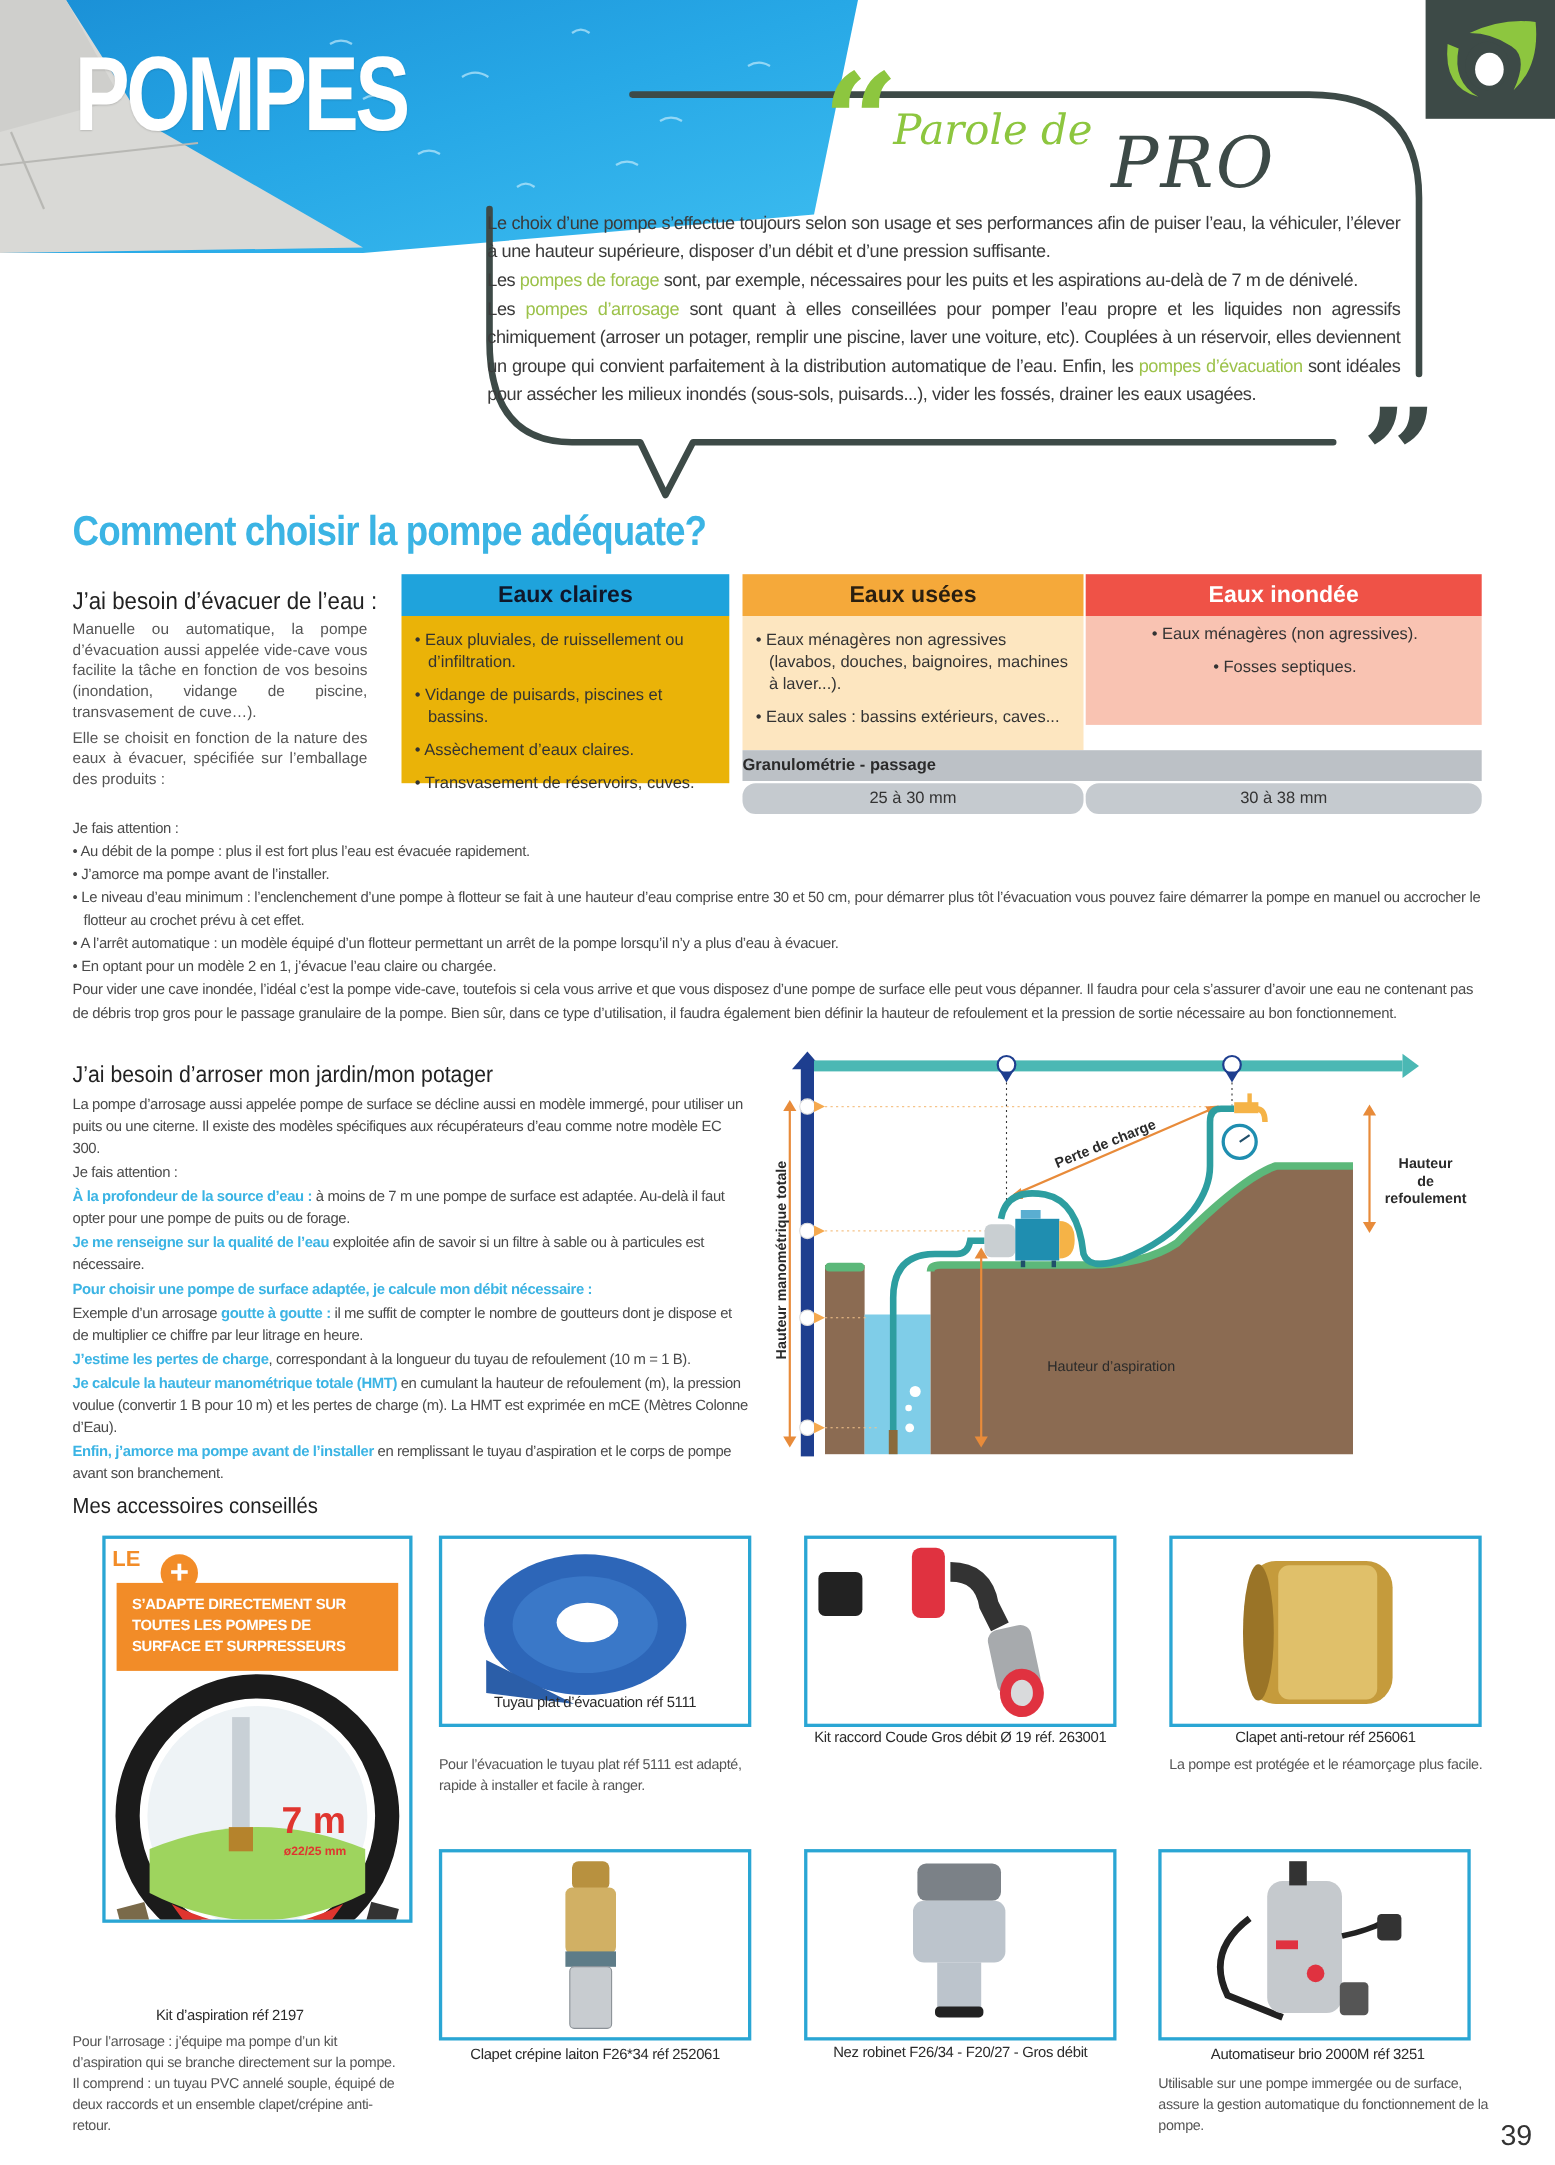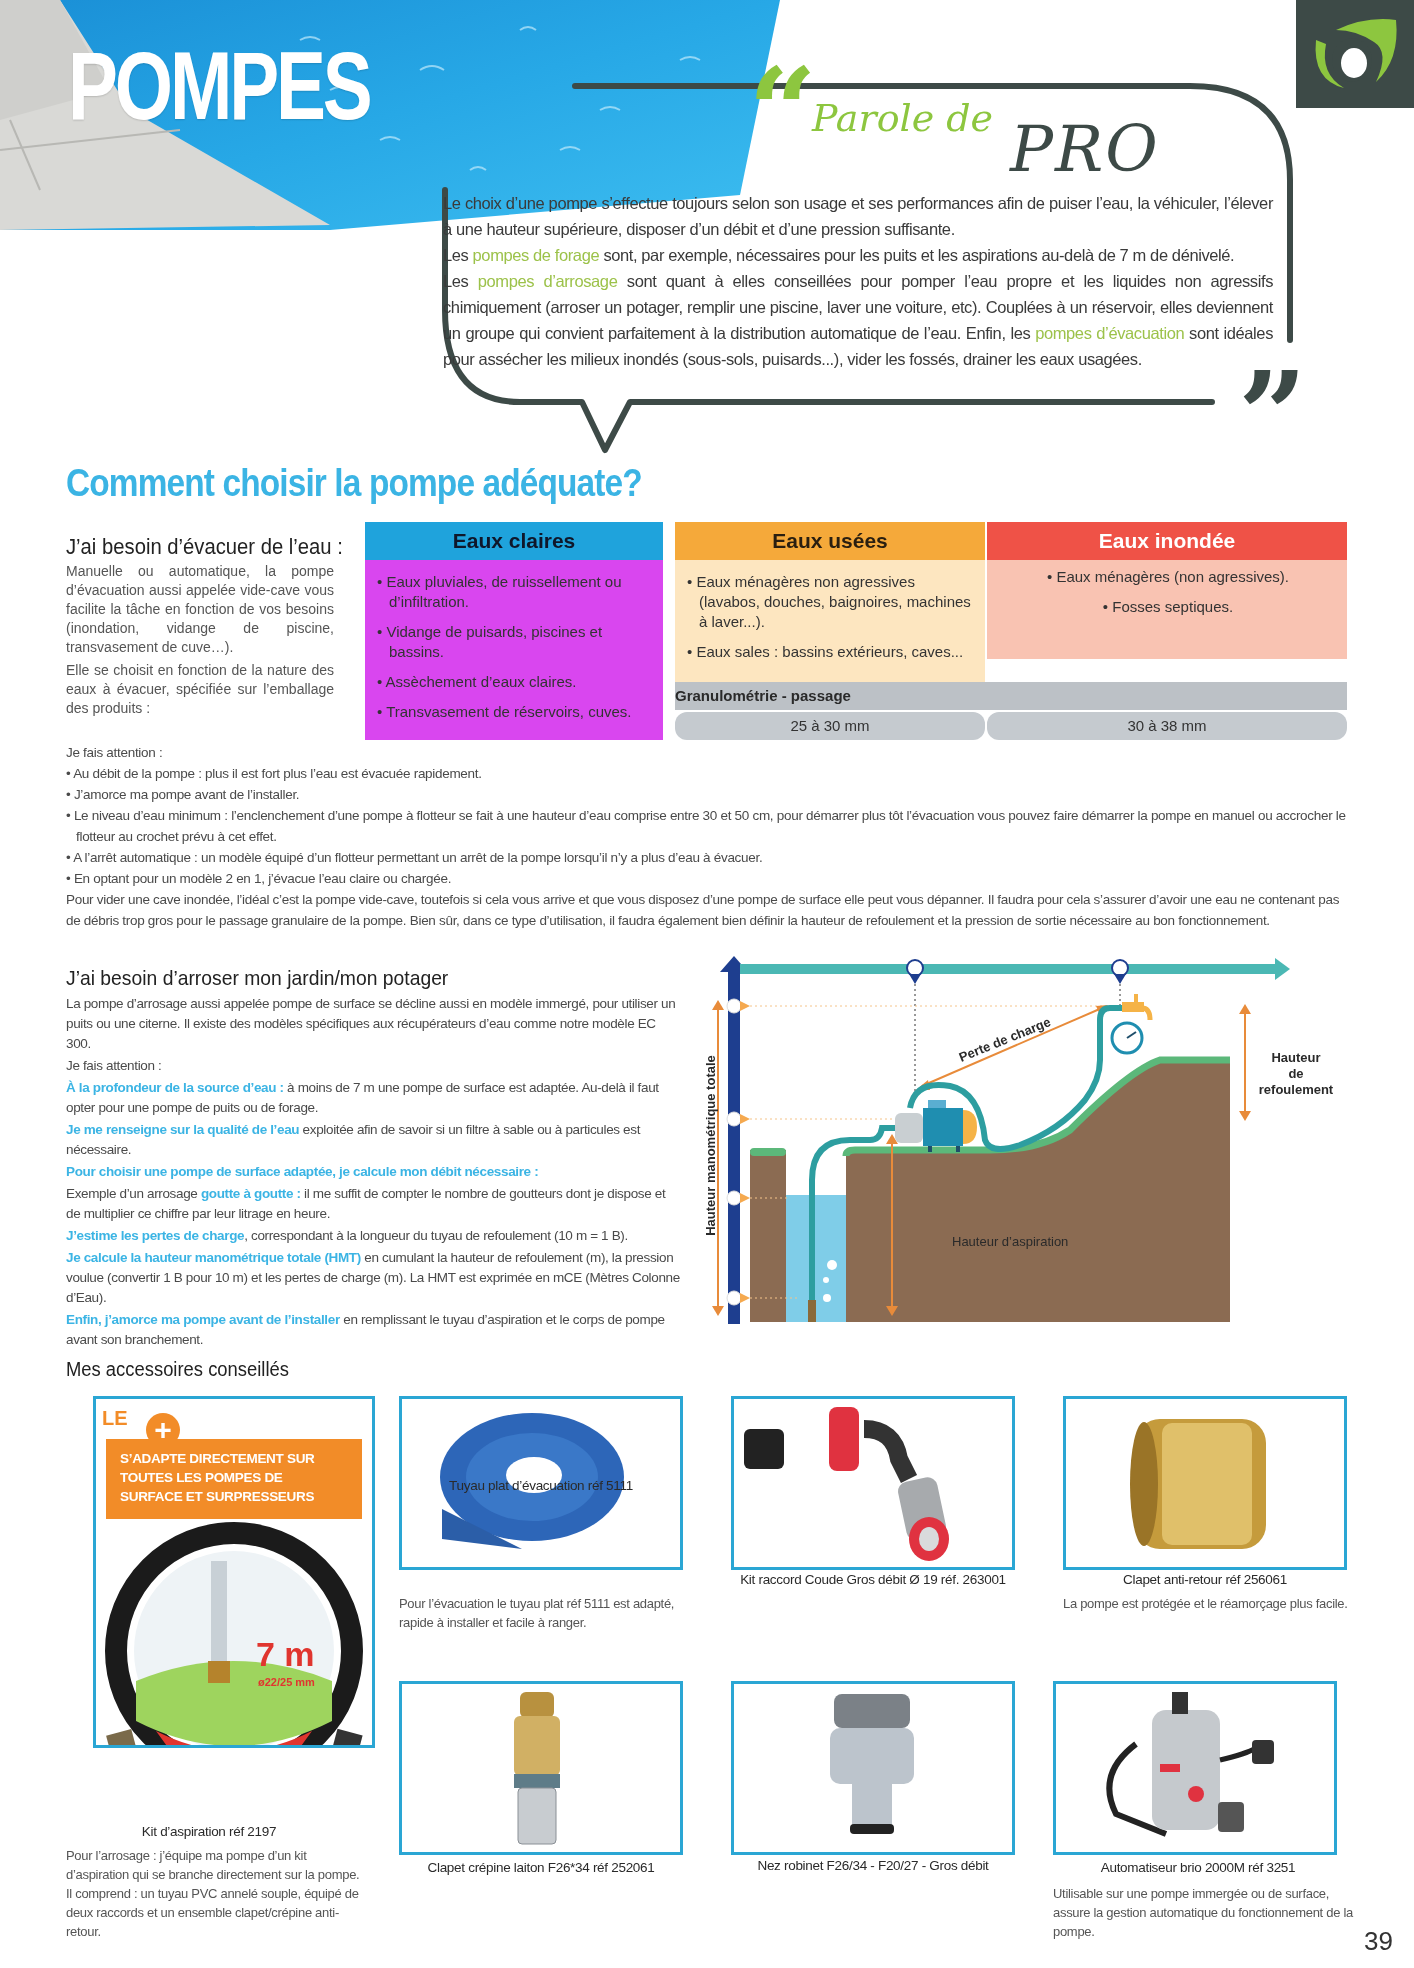--- a/index.html
+++ b/index.html
@@ -39,21 +39,21 @@
   #evac-intro p { margin: 0 0 4px 0; }
 
   
   #water-table { left: 365px; top: 522px; width: 982px; height: 218px; }
   .col { position: absolute; top: 0; }
   .col-head { height: 38px; line-height: 38px; text-align: center; font-size: 21px; font-weight: bold; }
   .col-body { font-size: 15px; line-height: 20px; color: #333; padding: 12px 10px 0 12px; box-sizing: border-box; }
   .col-body div { margin-bottom: 10px; padding-left: 12px; text-indent: -12px; }
   #col-claires { left: 0; width: 298px; }
   #col-claires .col-head { background: #1fa3dc; color: #0f172a; }
-  #col-claires .col-body { background: #d946ef; height: 180px; }
+  #col-claires .col-body { background: #eab308; height: 152px; }
   #col-usees { left: 310px; width: 310px; }
   #col-usees .col-head { background: #f5a93a; color: #2a1f10; }
   #col-usees .col-body { background: #fde6c0; height: 122px; }
   #col-chargees { left: 622px; width: 360px; }
   #col-chargees .col-head { background: #ef5247; color: #fff; }
   #col-chargees .col-body { background: #f9c3b2; height: 99px; padding-top: 7px; text-align: center; }
   #granulo-head { left: 310px; top: 160px; width: 672px; height: 28px; background: #bcc1c6; text-align: left; line-height: 28px; font-size: 15px; font-weight: bold; color: #2a2a2a; }
   .granulo-cell { top: 190px; height: 28px; background: #c5cacf; text-align: center; line-height: 28px; font-size: 15px; color: #333; border-radius: 12px; }
   #granulo-usees { left: 310px; width: 310px; }
   #granulo-chargees { left: 622px; width: 360px; }
@@ -325,21 +325,21 @@
 <div class="acc-desc" style="left:66px; top:1846px; width:300px;">Pour l’arrosage : j’équipe ma pompe d’un kit d’aspiration qui se branche directement sur la pompe. Il comprend : un tuyau PVC annelé souple, équipé de deux raccords et un ensemble clapet/crépine anti-retour.</div>
 
 <div class="acc-frame" style="left:399px; top:1396px; width:284px; height:174px;">
   <svg width="278" height="168" viewBox="0 0 278 168">
     <ellipse cx="130" cy="78" rx="92" ry="64" fill="#2d66b8"></ellipse>
     <ellipse cx="130" cy="78" rx="66" ry="44" fill="#3a78c8"></ellipse>
     <ellipse cx="132" cy="76" rx="28" ry="18" fill="#ffffff"></ellipse>
     <path d="M40 110 L120 150 L40 140 Z" fill="#2b5ea8"></path>
   </svg>
 </div>
-<div class="acc-name" style="left:399px; top:1478px; width:284px;">Tuyau plat d’évacuation réf 5111</div>
+<div class="acc-name" style="left:399px; top:1540px; width:284px;">Tuyau plat d’évacuation réf 5111</div>
 <div class="acc-desc" style="left:399px; top:1594px; width:284px;">Pour l’évacuation le tuyau plat réf 5111 est adapté, rapide à installer et facile à ranger.</div>
 
 <div class="acc-frame" style="left:731px; top:1396px; width:284px; height:174px;">
   <svg width="278" height="168" viewBox="0 0 278 168">
     <rect x="10" y="30" width="40" height="40" rx="6" fill="#222"></rect>
     <rect x="95" y="8" width="30" height="64" rx="8" fill="#e03240"></rect>
     <path d="M130 30 Q160 30 165 60 L175 80" fill="none" stroke="#333" stroke-width="18"></path>
     <rect x="168" y="80" width="40" height="60" rx="10" fill="#a7aaad" transform="rotate(-12 188 110)"></rect>
     <ellipse cx="195" cy="140" rx="20" ry="22" fill="#e03240"></ellipse>
     <ellipse cx="195" cy="140" rx="10" ry="12" fill="#d9dadc"></ellipse>

